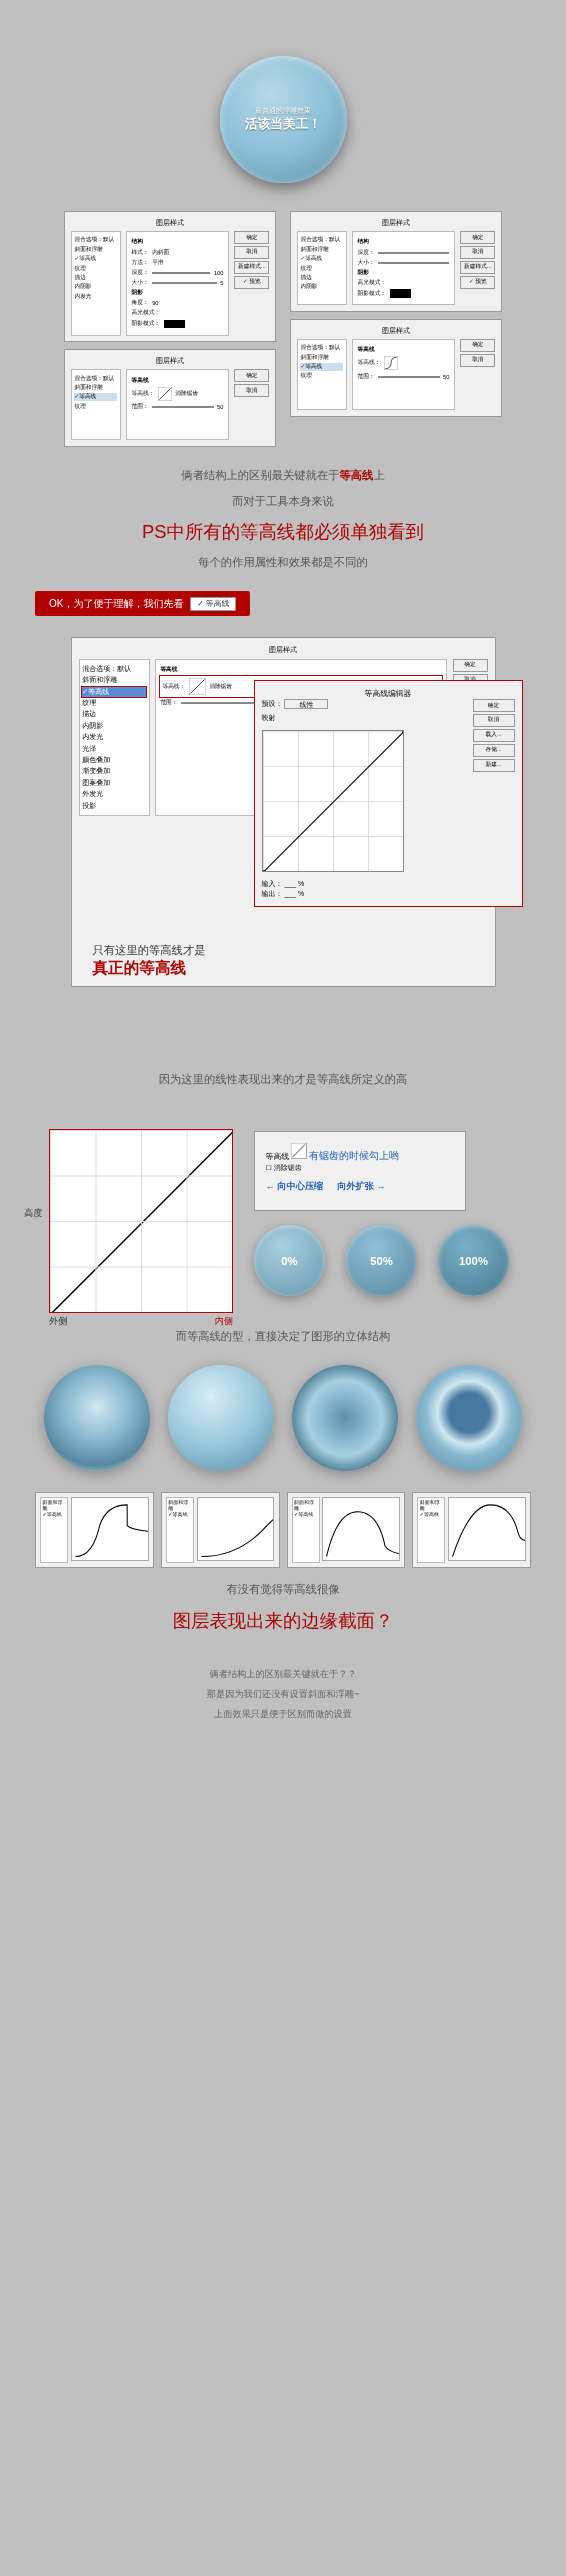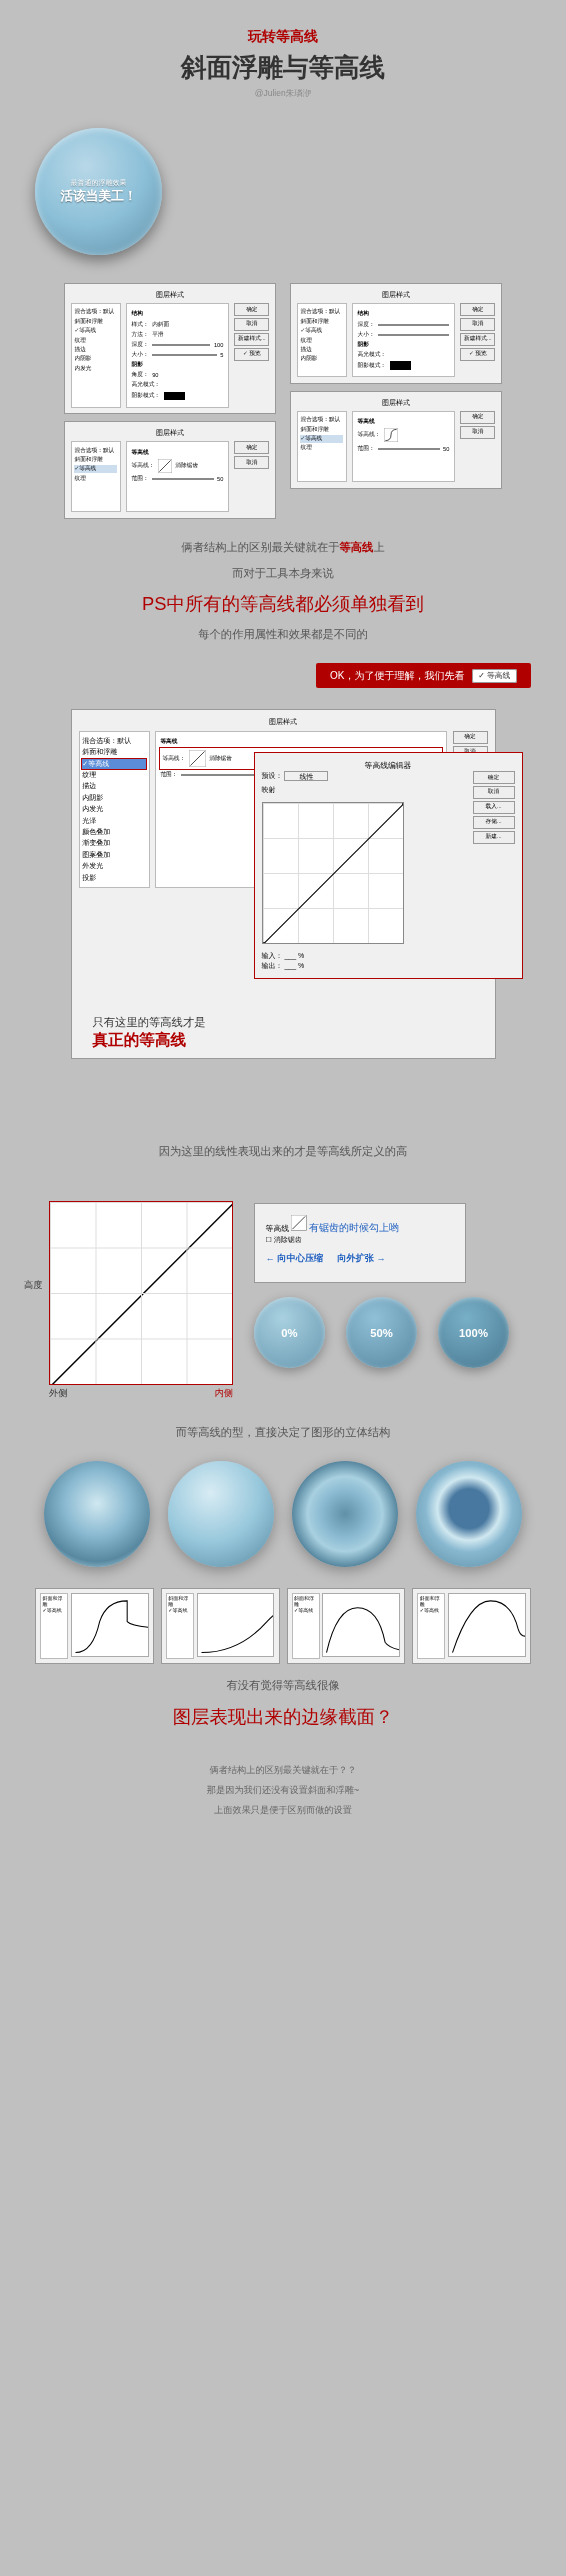--- a/index.html
+++ b/index.html
@@ -2,21 +2,21 @@
 <html style="font-size:11.3px"><head>
 <meta charset="utf-8">
 <style>
 *{margin:0;padding:0;box-sizing:border-box;font-family:"Microsoft YaHei",sans-serif}
 body{background:#c0c0c0;width:566px}
 .page{background:#c0c0c0;padding:28px 35px}
 .header{text-align:center;margin-bottom:28px}
 .subtitle{color:#b00000;font-size:14px;font-weight:bold}
 .title{color:#333;font-size:25.5px;font-weight:900;margin:3.5px 0}
 .author{color:#888;font-size:8.5px}
-.buttons-row{display:flex;justify-content:flex-start;margin:28px 0}
+.buttons-row{display:flex;justify-content:center;margin:28px 0}
 .btn3d{width:127px;height:127px;border-radius:50%;position:relative;display:flex;flex-direction:column;align-items:center;justify-content:center}
 .btn-simple{background:radial-gradient(circle at 40% 30%,#b8d8e8 0%,#8cc0d8 50%,#6090a8 100%);box-shadow:0 5.7px 14px rgba(0,0,0,0.4),inset 0 1.4px 7px rgba(255,255,255,0.5)}
 .btn-complex{background:radial-gradient(circle at 50% 40%,#5a8ca8 0%,#4a7a98 30%,#2a5a78 60%,#6aa0c0 70%,#4a7a98 100%);box-shadow:0 5.7px 14px rgba(0,0,0,0.5),inset 0 0 21px rgba(0,0,0,0.3),inset 0 1.4px 10.6px rgba(255,255,255,0.4)}
 .btn-complex::before{content:"";position:absolute;width:71px;height:71px;border-radius:50%;background:radial-gradient(circle at 40% 30%,#8cc0d8,#5a8ca8);box-shadow:0 1.4px 5.7px rgba(0,0,0,0.3),inset 0 1.4px 3.5px rgba(255,255,255,0.4)}
 .btn-text-small{color:#fff;font-size:7px;z-index:2;text-shadow:0 0.7px 1.4px rgba(0,0,0,0.4)}
 .btn-text-main{color:#fff;font-size:12.7px;font-weight:bold;z-index:2;text-shadow:0 0.7px 1.4px rgba(0,0,0,0.4)}
 .panels-row{display:flex;gap:14px;justify-content:center;margin:21px 0}
 .panel-col{display:flex;flex-direction:column;gap:7px}
 .panel{background:#f0f0f0;border:0.7px solid #999;width:212px;padding:5.7px;font-size:6.4px}
 .panel-title{text-align:center;font-size:7px;margin-bottom:3.5px}
@@ -62,25 +62,20 @@
 .curve-panel svg{background:#fff;border:0.7px solid #aaa;width:100%;height:64px}
 .cp-side{display:flex;gap:2.8px}
 .cp-list{width:28px;font-size:5px;border:0.7px solid #bbb;background:#fff;padding:1.4px}
 .footer-text{text-align:center;color:#666;font-size:9.2px;margin:7px 0}
 .grid-bg{position:absolute;inset:0;background-image:linear-gradient(#ddd 0.7px,transparent 0.7px),linear-gradient(90deg,#ddd 0.7px,transparent 0.7px);background-size:25% 25%}
 </style>
 </head>
 <body>
 
 <div class="page">
-  <div class="header">
-    <div class="subtitle">玩转等高线</div>
-    <div class="title">斜面浮雕与等高线</div>
-    <div class="author">@Julien朱璘洢</div>
-  </div>
 
   <div class="buttons-row">
     <div class="btn3d btn-simple">
       <div class="btn-text-small">最普通的浮雕效果</div>
       <div class="btn-text-main">活该当美工！</div>
     </div>
   </div>
 
   <div class="panels-row">
     <div class="panel-col">
@@ -253,21 +248,21 @@
         </div>
       </div>
     </div>
   </div>
 
   <div class="para"><span>俩者结构上的区别最关键就在于</span><span class="highlight">等高线</span><span>上</span></div>
   <div class="para">而对于工具本身来说</div>
   <div class="big-red">PS中所有的等高线都必须单独看到</div>
   <div class="para">每个的作用属性和效果都是不同的</div>
 
-  <div style="text-align:right;margin:21px 0">
+  <div style="text-align:left;margin:21px 0">
     <span class="banner"><span>OK，为了便于理解，我们先看</span><span class="banner-white">✓ 等高线</span></span>
   </div>
 
   <div class="main-panel">
     <div class="panel-title">图层样式</div>
     <div class="panel-body">
       <div class="panel-side" style="width:71px;font-size:7px">
         <div>混合选项：默认</div>
         <div>斜面和浮雕</div>
         <div style="background:#5a8cd8;color:#fff;outline:1.4px solid #b00000">✓等高线</div>
@@ -365,21 +360,21 @@
         </div>
       </div>
       <div class="percent-row">
         <div class="pct-btn p0">0%</div>
         <div class="pct-btn p50">50%</div>
         <div class="pct-btn p100">100%</div>
       </div>
     </div>
   </div>
 
-  <div class="para" style="margin-top:40px">而等高线的型，直接决定了图形的立体结构</div>
+  <div class="para" style="margin-top:16px">而等高线的型，直接决定了图形的立体结构</div>
 
   <div class="shapes-row">
     <div class="shape s1"></div>
     <div class="shape s2"></div>
     <div class="shape s3"></div>
     <div class="shape s4"></div>
   </div>
 
   <div class="curves-row">
     <div class="curve-panel">

